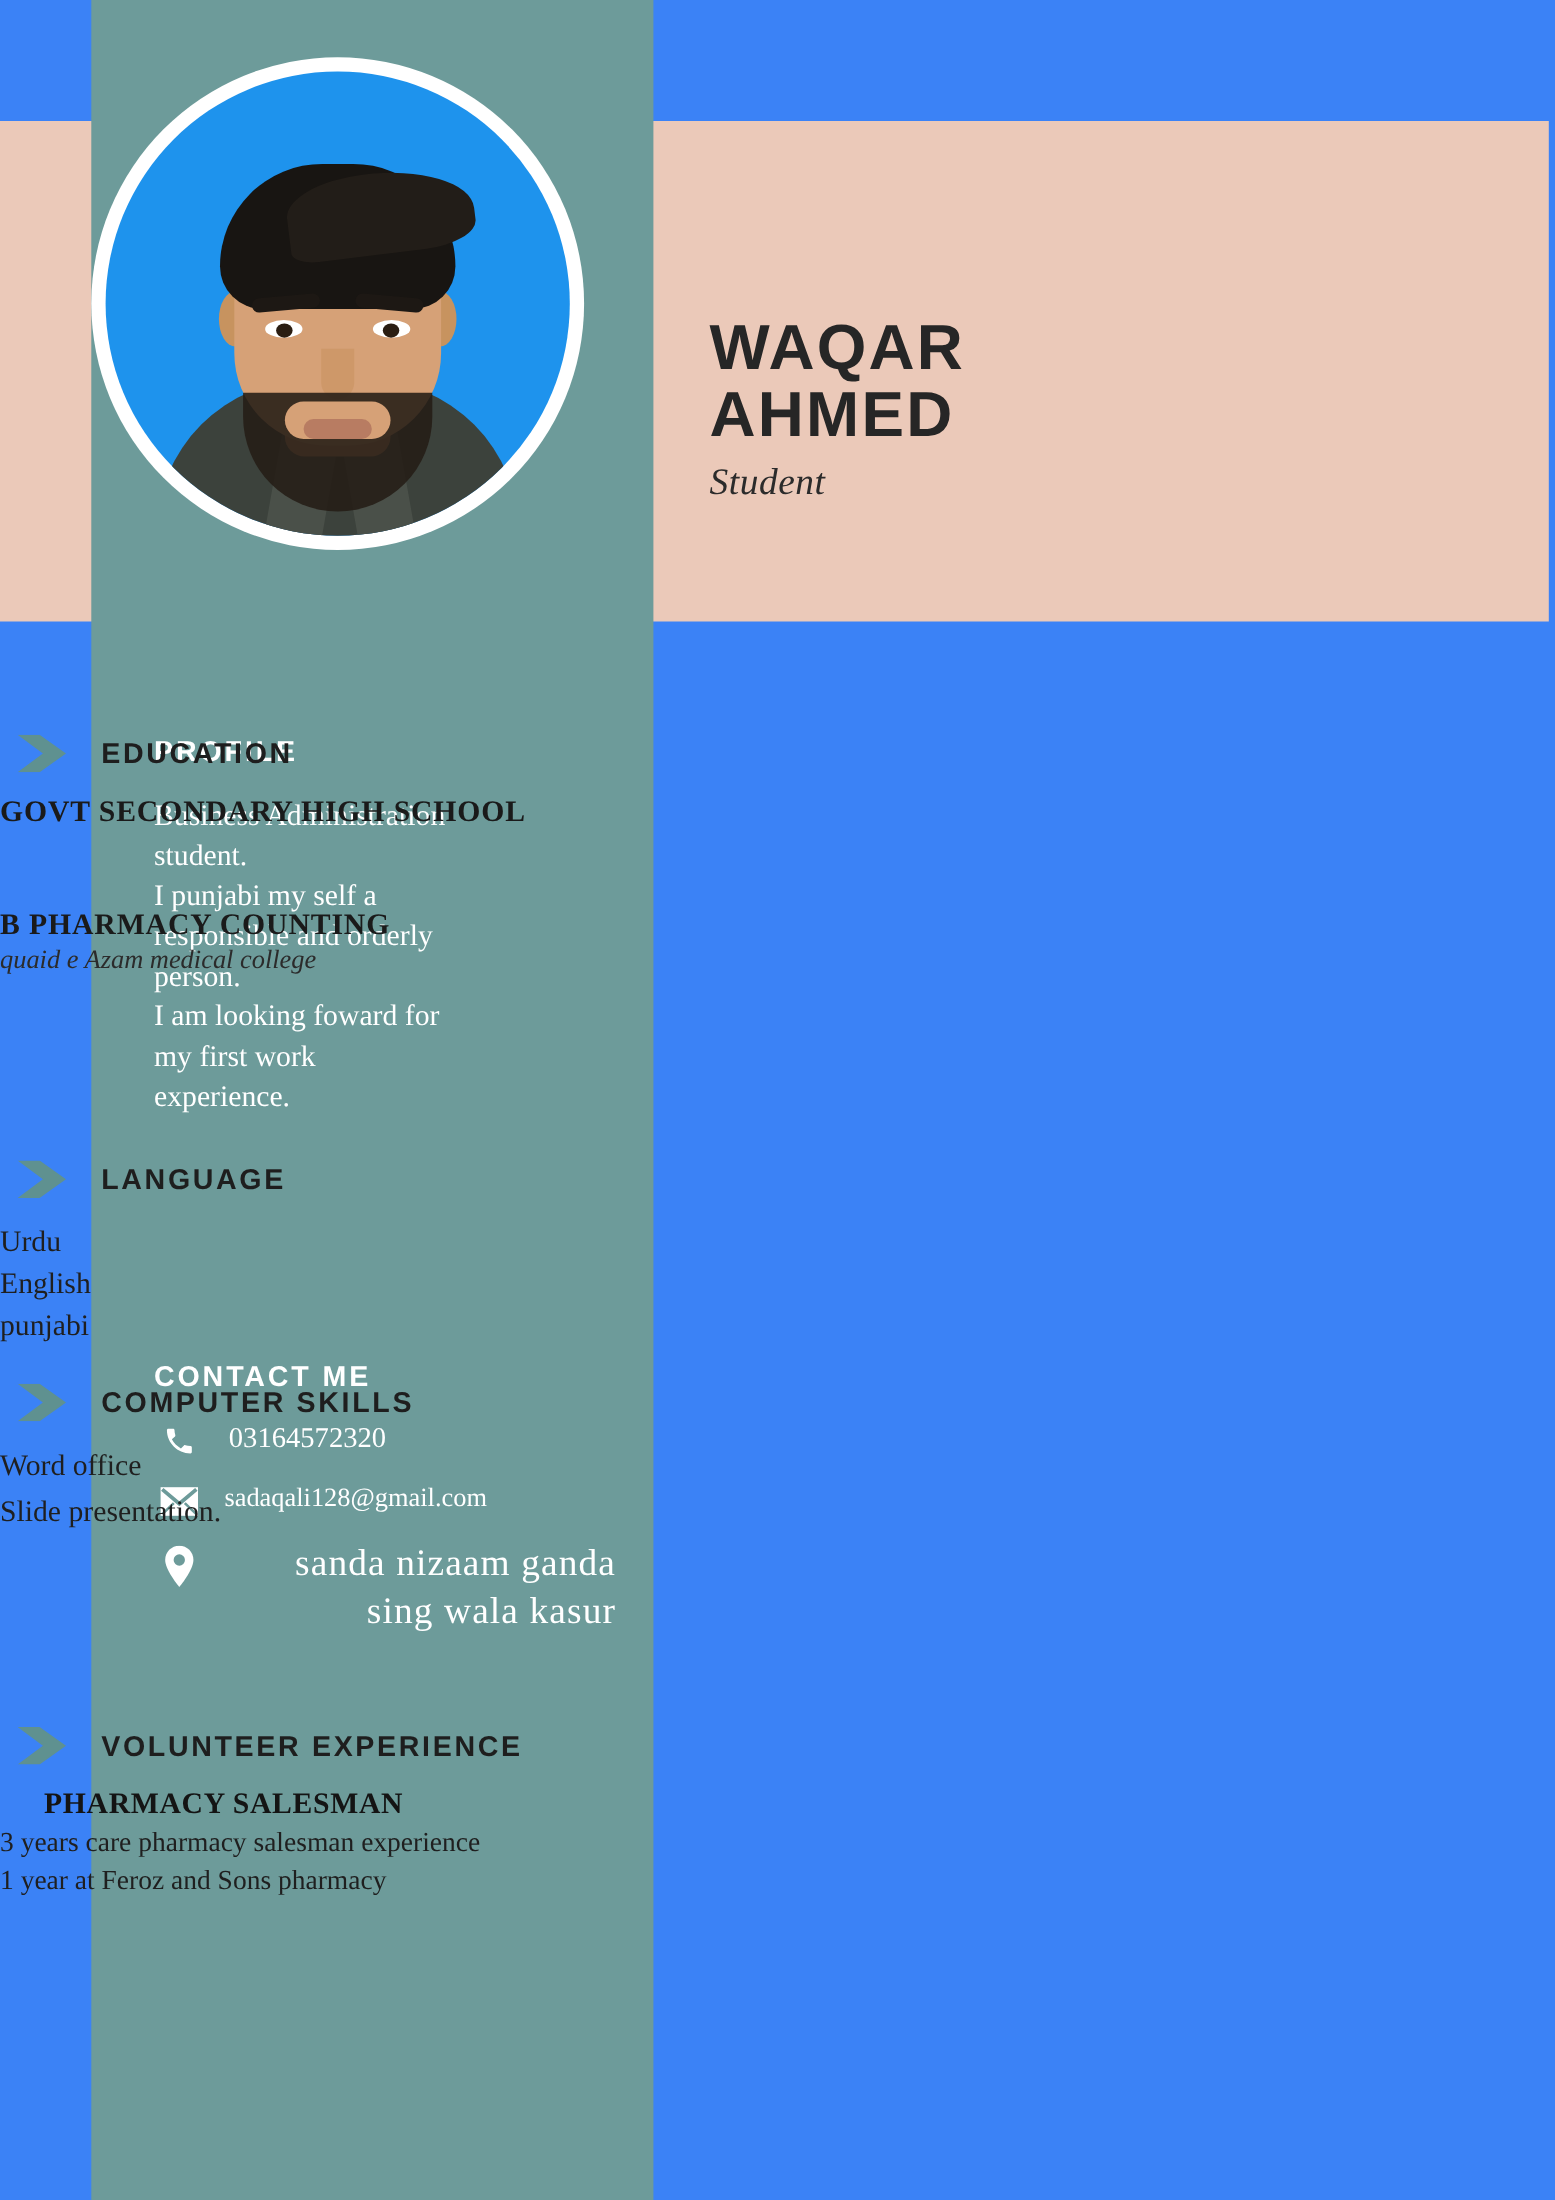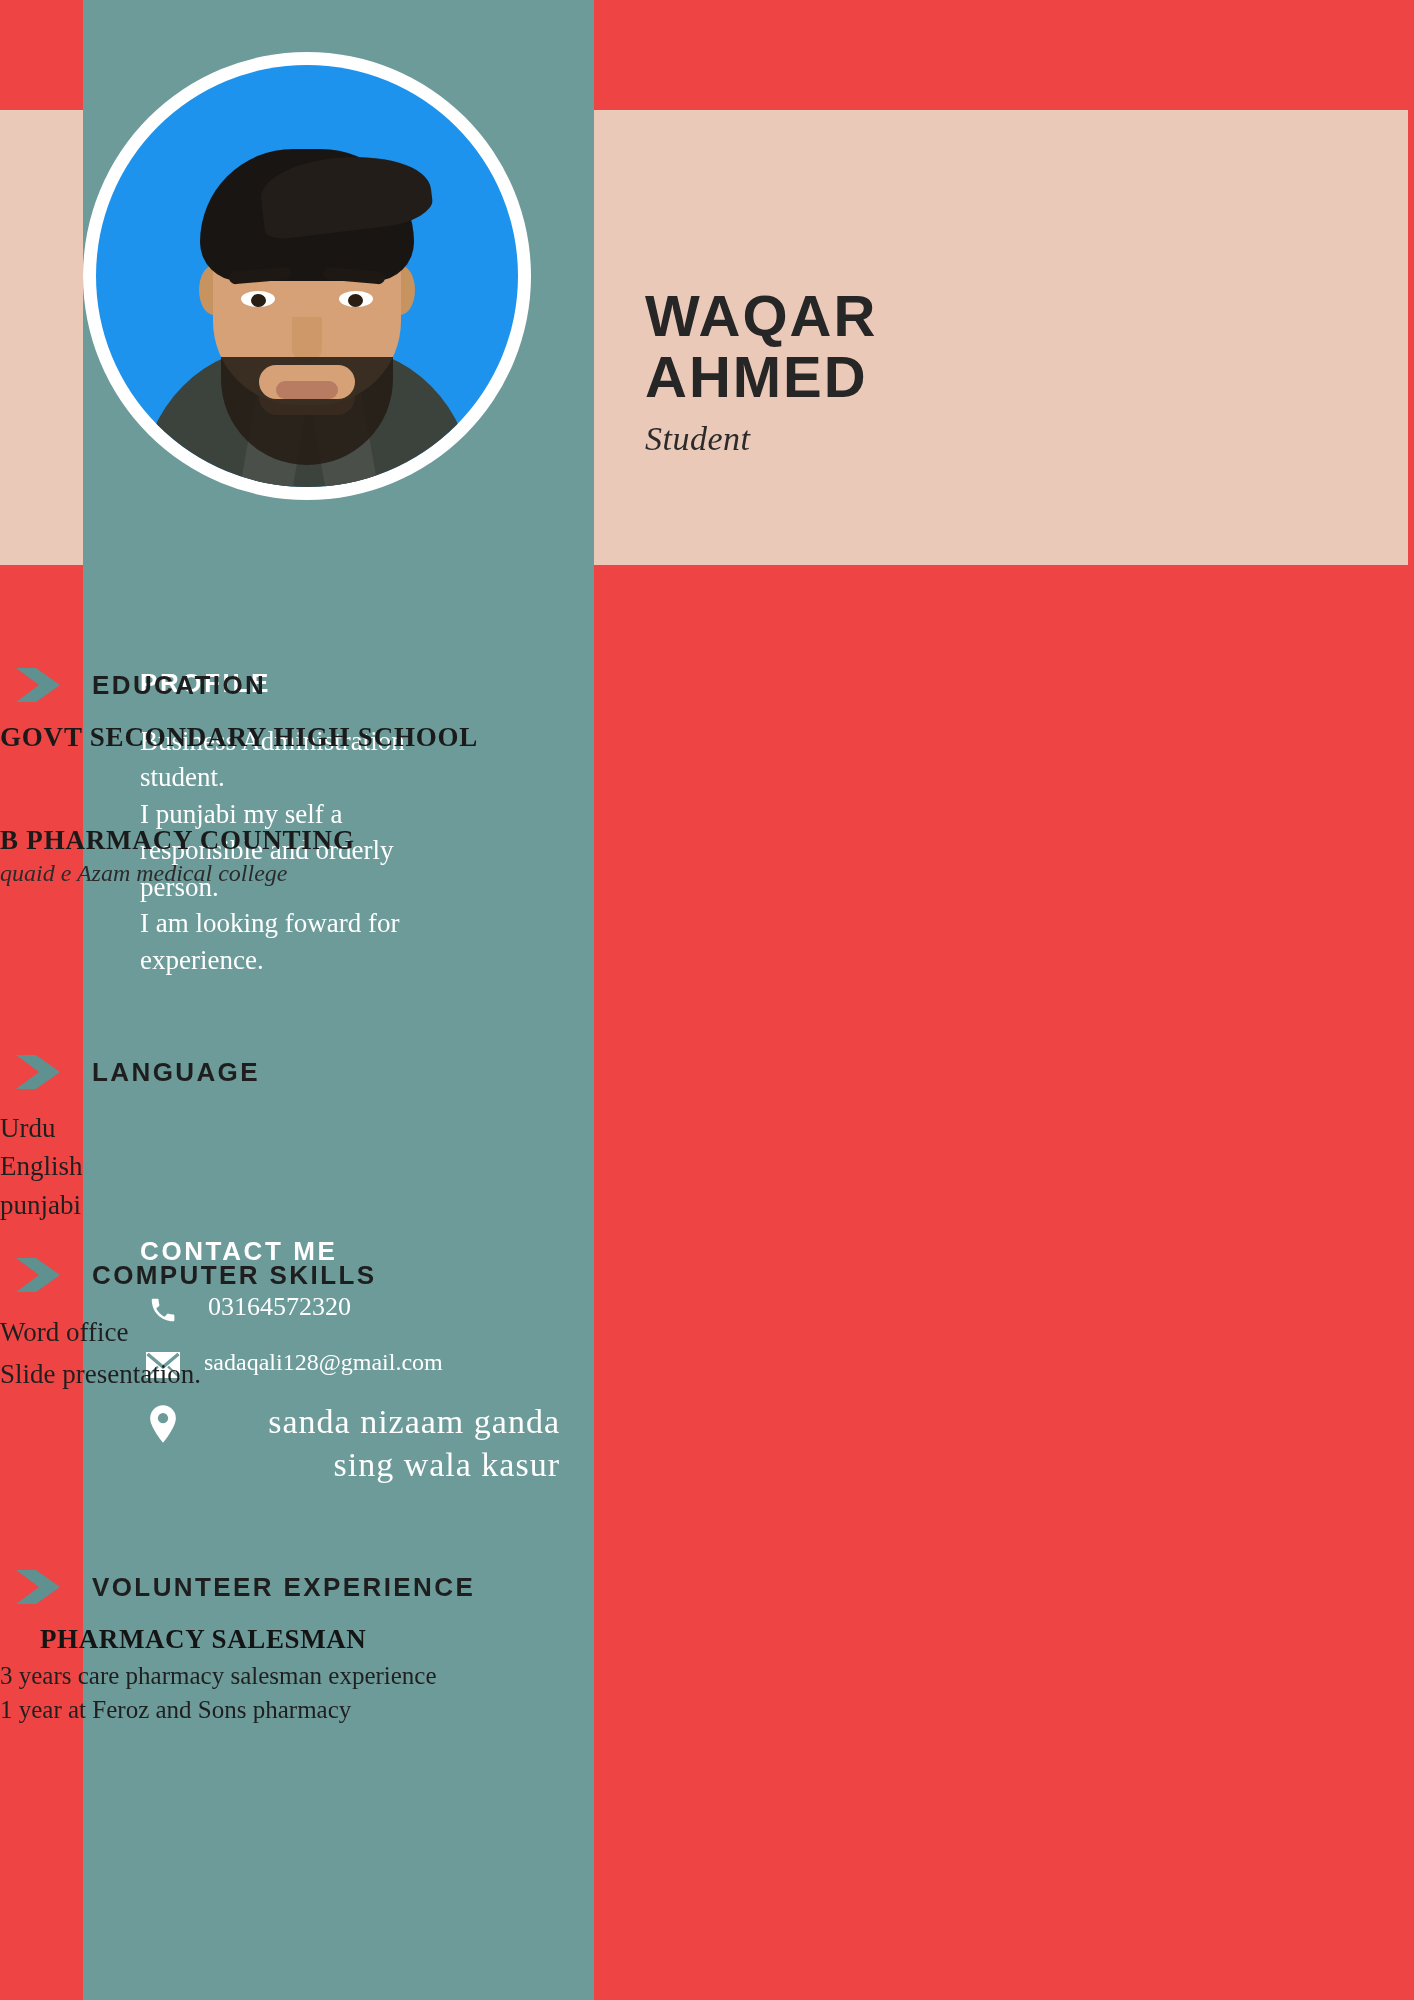--- a/index.html
+++ b/index.html
@@ -2,21 +2,21 @@
 <html><head>
 <meta charset="utf-8">
 <style>
   * { margin:0; padding:0; box-sizing:border-box; }
   html, body {
     width:1414px; height:2000px;
     background:#ffffff;
     font-family:"Liberation Sans", sans-serif;
     overflow:hidden;
   }
-  .page { position:relative; width:1414px; height:2000px; background:#ef4444; }
+  .page { position:relative; width:1414px; height:2000px; background:#3b82f6; }
 
   
   .peach-band {
     position:absolute; left:0; top:110px; width:1408px; height:455px;
     background:#ebc9b9;
   }
   .teal-sidebar {
     position:absolute; left:83px; top:0; width:511px; height:2000px;
     background:#6d9b9a;
   }
@@ -228,20 +228,21 @@
 
   <div class="side-block" id="profile-block">
     <div class="side-heading">PROFILE</div>
     <div class="profile-body">
       <p>Business Administration</p>
       <p>student.</p>
       <p>I punjabi my self a</p>
       <p>responsible and orderly</p>
       <p>person.</p>
       <p>I am looking foward for</p>
+      <p>my first work</p>
       <p>experience.</p>
     </div>
   </div>
 
   <div class="side-block" id="contact-block">
     <div class="side-heading">CONTACT ME</div>
 
     <div class="contact-row" id="contact-row-phone">
       <span class="contact-icon">
         <svg width="30" height="30" viewBox="0 0 24 24" fill="#ffffff">

